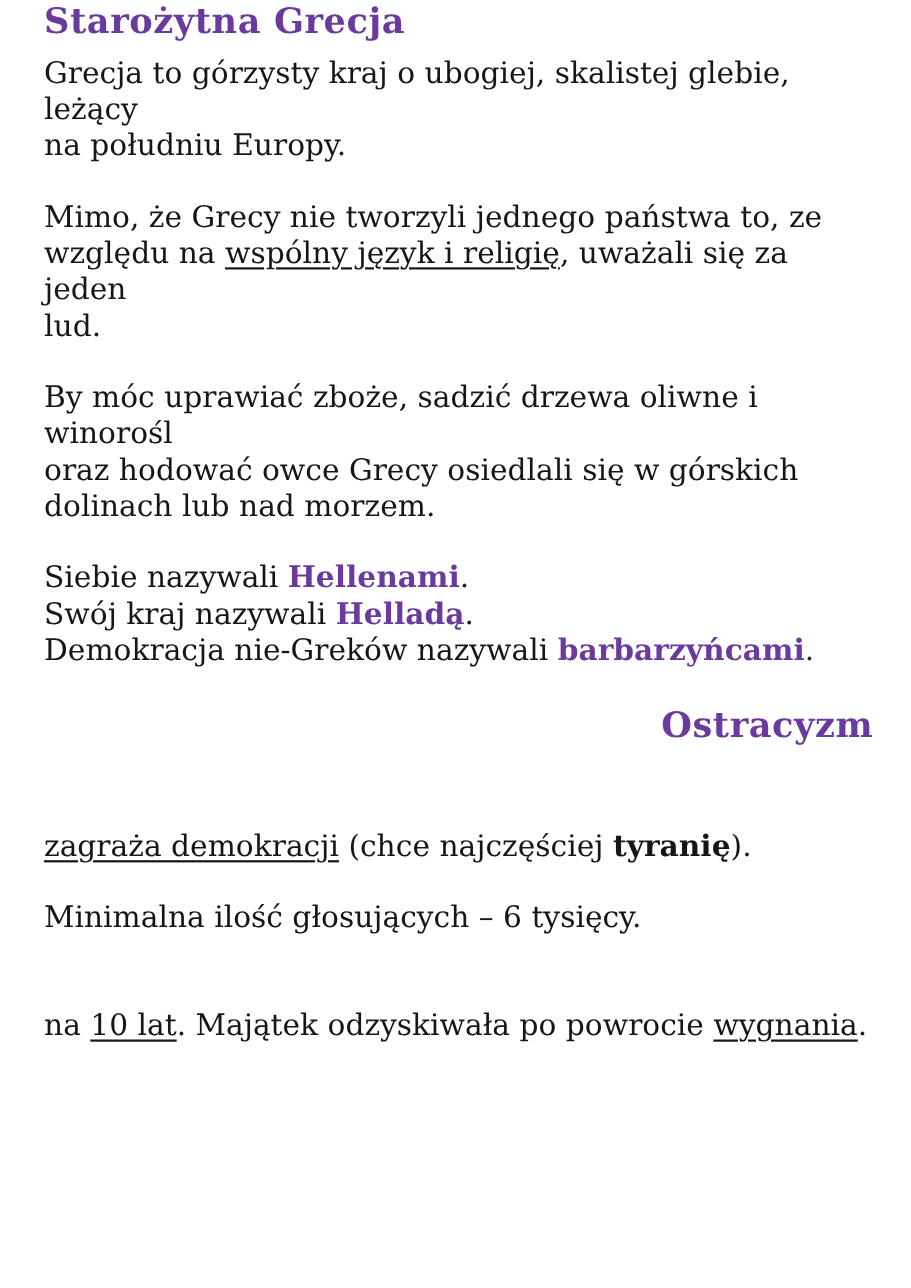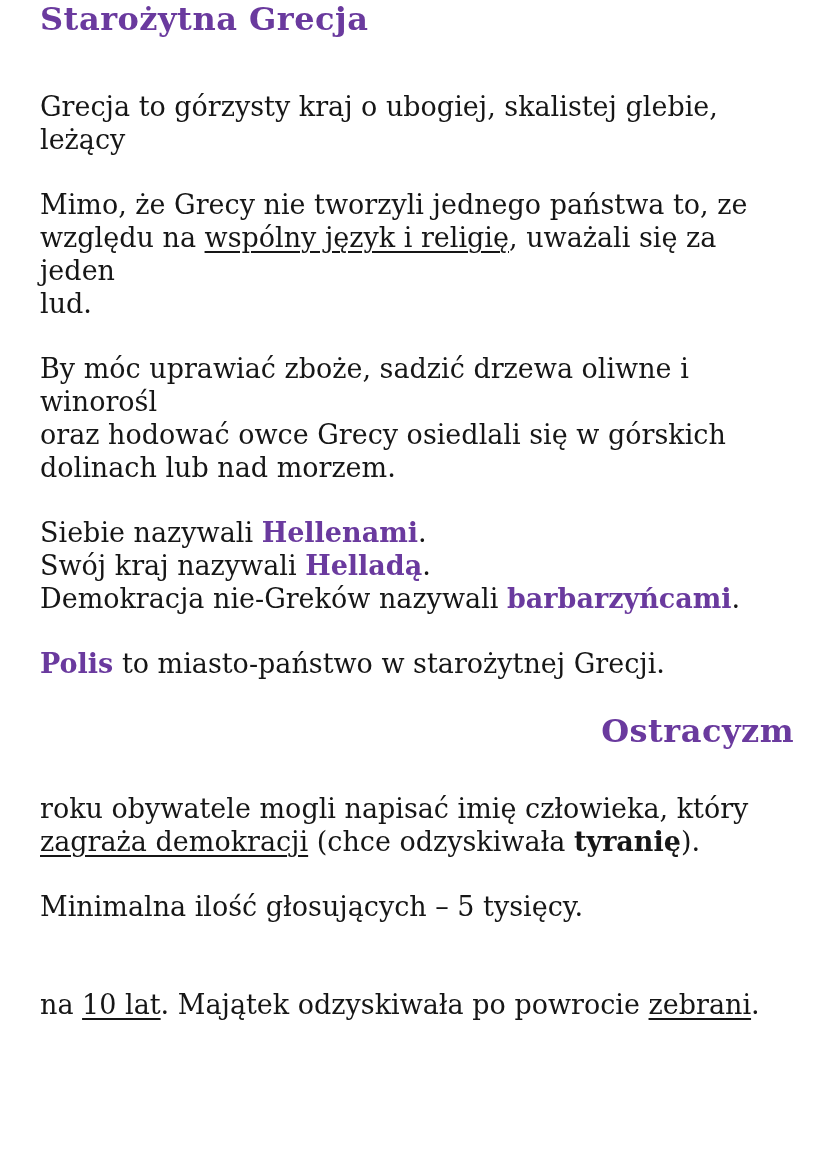--- a/index.html
+++ b/index.html
@@ -30,21 +30,21 @@
     color: var(--accent);
     margin-top: 45px;
     margin-bottom: 42px;
   }
   .section-heading {
     font-size: 32px;
     line-height: 38px;
     font-weight: 700;
     letter-spacing: 0.5px;
     color: var(--accent);
-    margin-bottom: 52px;
+    margin-bottom: 12px;
   }
   .section--tight .section-heading {
     margin-bottom: 9px;
     text-align: right;
   }
   .para {
     font-size: 27px;
     line-height: 33px;
     margin-bottom: 32px;
     color: var(--ink);
@@ -67,34 +67,33 @@
 </style>
 </head>
 <body>
 
 <main class="page">
 
 
   <section class="section">
     <h2 class="section-heading">Starożytna Grecja</h2>
 
-    <p class="para"><span class="seg">Grecja to górzysty kraj o ubogiej, skalistej glebie, leżący</span><br></p>
+    <p class="para"><span class="seg">Grecja to górzysty kraj o ubogiej, skalistej glebie, leżący</span><br><span class="seg">na południu Europy.</span></p>
 
     <p class="para"><span class="seg">Mimo, że Grecy nie tworzyli jednego państwa to, ze</span><br><span class="seg">względu na </span><span class="seg seg-underline">wspólny język i religię</span><span class="seg">, uważali się za jeden</span><br><span class="seg">lud.</span></p>
 
     <p class="para"><span class="seg">By móc uprawiać zboże, sadzić drzewa oliwne i winorośl</span><br><span class="seg">oraz hodować owce Grecy osiedlali się w górskich</span><br><span class="seg">dolinach lub nad morzem.</span></p>
 
     <p class="para"><span class="seg">Siebie nazywali </span><span class="seg seg-accent">Hellenami</span><span class="seg">.</span><br><span class="seg">Swój kraj nazywali </span><span class="seg seg-accent">Helladą</span><span class="seg">.</span><br><span class="seg">Demokracja nie-Greków nazywali </span><span class="seg seg-accent">barbarzyńcami</span><span class="seg">.</span></p>
 
-    <p class="para"><span class="seg seg-accent">Polis</span><span class="seg"> to miasto-państwo w starożytnej Grecji.</span></p>
   </section>
 
   <section class="section section--tight">
     <h2 class="section-heading">Ostracyzm</h2>
 
-    <p class="para"><br><span class="seg">roku obywatele mogli napisać imię człowieka, który</span><br><span class="seg seg-underline">zagraża demokracji</span><span class="seg"> (chce odzyskiwała </span><span class="seg seg-bold">tyranię</span><span class="seg">).</span></p>
+    <p class="para"><br><br><span class="seg seg-underline">zagraża demokracji</span><span class="seg"> (chce najczęściej </span><span class="seg seg-bold">tyranię</span><span class="seg">).</span></p>
 
-    <p class="para"><span class="seg">Minimalna ilość głosujących – 5 tysięcy.</span></p>
+    <p class="para"><span class="seg">Minimalna ilość głosujących – 6 tysięcy.</span></p>
 
-    <p class="para"><br><span class="seg">na </span><span class="seg seg-underline">10 lat</span><span class="seg">. Majątek odzyskiwała po powrocie </span><span class="seg seg-underline">zebrani</span><span class="seg">.</span></p>
+    <p class="para"><br><span class="seg">na </span><span class="seg seg-underline">10 lat</span><span class="seg">. Majątek odzyskiwała po powrocie </span><span class="seg seg-underline">wygnania</span><span class="seg">.</span></p>
   </section>
 
 </main>
 
 </body></html>

